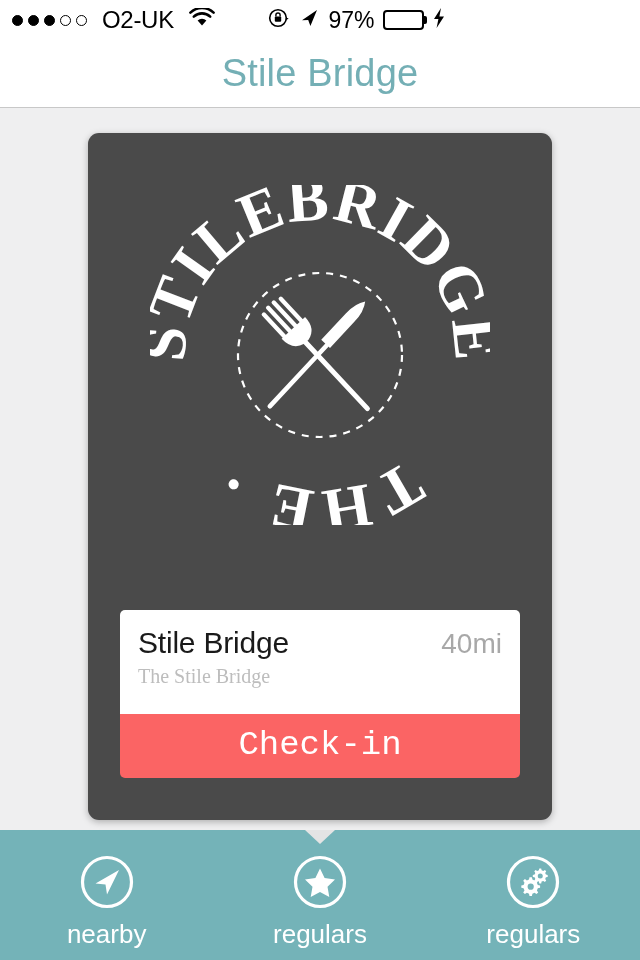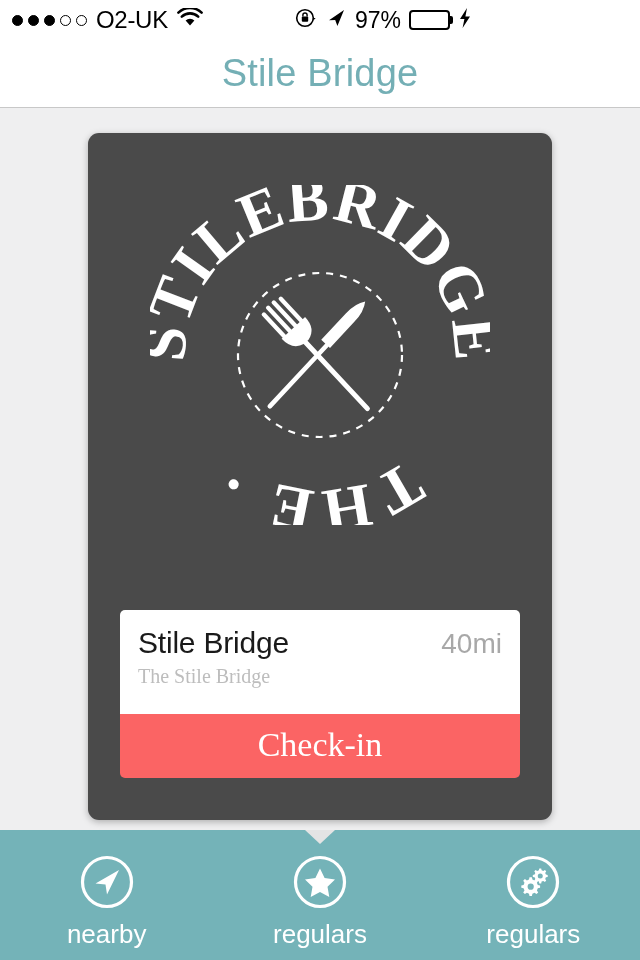--- a/index.html
+++ b/index.html
@@ -23,35 +23,35 @@
     height: 40px;
     background: #ffffff;
     display: flex;
     align-items: center;
     box-sizing: border-box;
     padding: 0 12px;
   }
   .sb-left {
     display: flex;
     align-items: center;
-    gap: 9px;
+    gap: 15px;
     width: 230px;
   }
   .sb-center {
     flex: 1;
     display: flex;
     justify-content: center;
     align-items: center;
   }
   .sb-right {
     display: flex;
     align-items: center;
     gap: 8px;
     width: 230px;
-    justify-content: flex-end;
+    justify-content: center;
   }
   .signal-dots {
     display: flex;
     align-items: center;
     gap: 5px;
   }
   .dot {
     width: 11px; height: 11px;
     border-radius: 50%;
     border: 1.6px solid #000;
@@ -186,21 +186,21 @@
     margin-top: 5px;
     font-family: Liberation Serif, serif;
   }
   #checkin-button {
     display: block;
     width: 100%;
     background: #fb6464;
     border: none;
     color: #ffffff;
     font-size: 34px;
-    font-family: Liberation Serif, serif;
+    font-family: Liberation Mono, monospace;
     padding: 12px 0 14px 0;
     cursor: pointer;
     letter-spacing: 0px;
   }
 
   
   #tab-bar {
     position: absolute;
     bottom: 0; left: 0;
     width: 640px;

